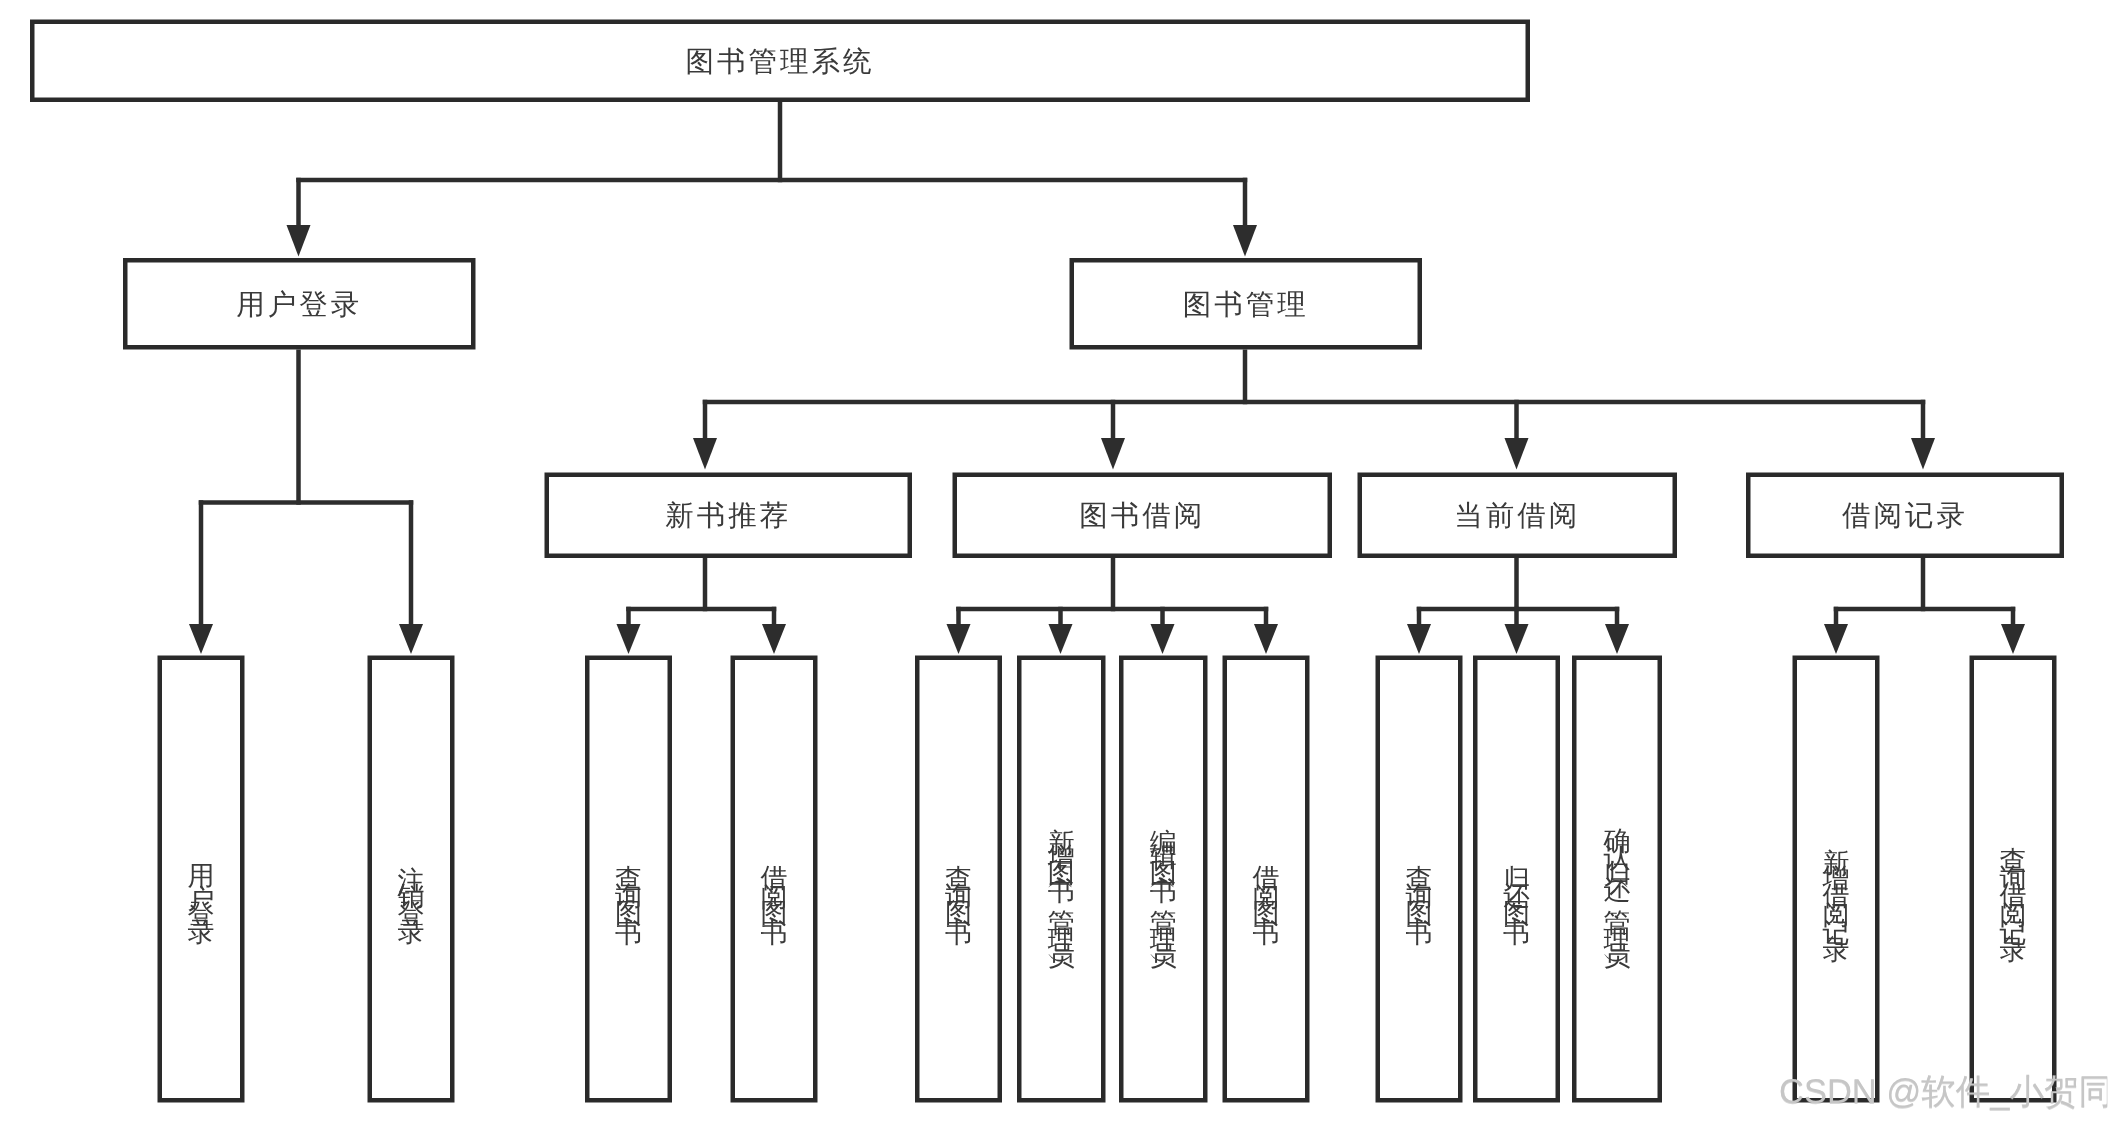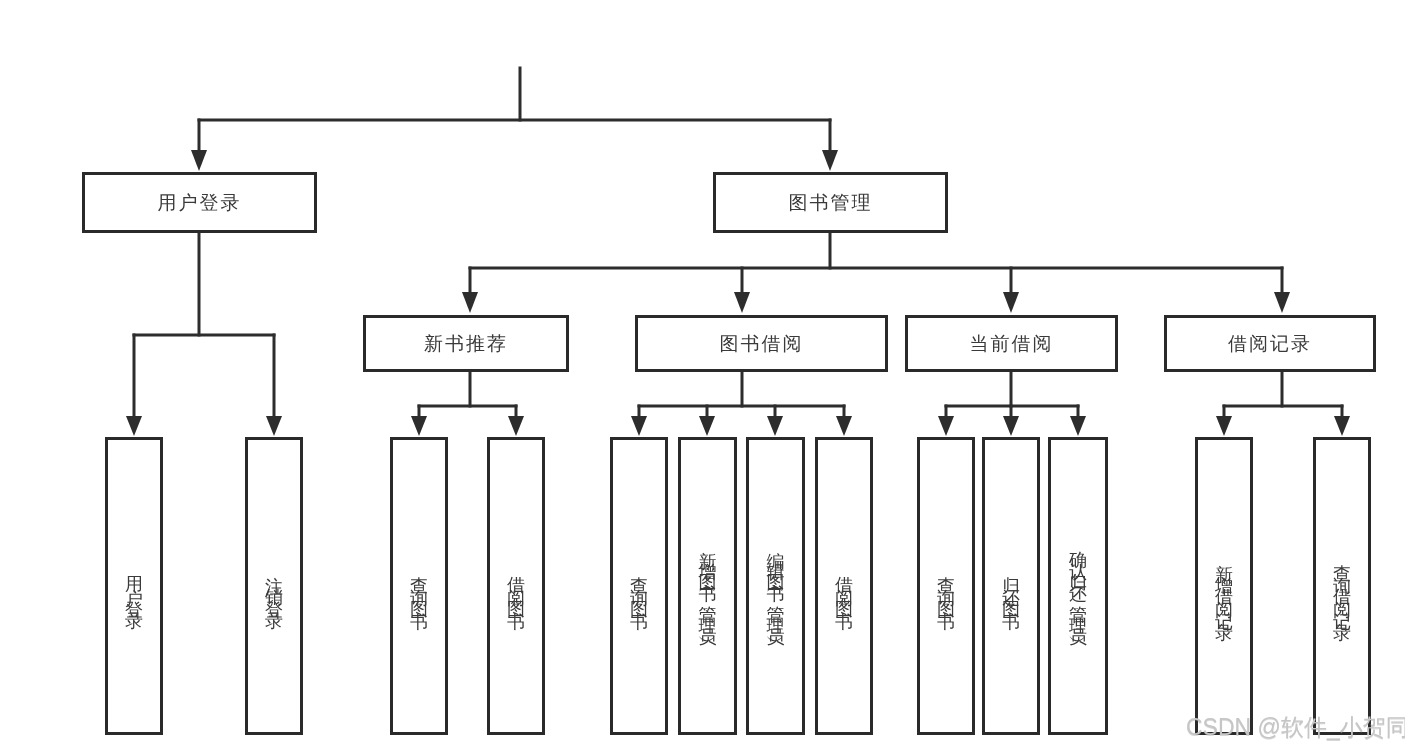--- a/index.html
+++ b/index.html
@@ -103,29 +103,32 @@
     <g>
       <line x1="1282" y1="372" x2="1282" y2="406"></line>
       <line x1="1224" y1="406" x2="1342" y2="406"></line>
       <line x1="1224" y1="406" x2="1224" y2="418"></line>
         <polygon points="1216,416 1232,416 1224,436"></polygon>
       <line x1="1342" y1="406" x2="1342" y2="418"></line>
         <polygon points="1334,416 1350,416 1342,436"></polygon>
     </g>
   </svg>
 
+  <div class="box lvl1">
+    <span class="hlabel">图书管理系统</span>
+  </div>
 
   <div class="box lvl2" style="left:82px;">
     <span class="hlabel">用户登录</span>
   </div>
   <div class="box lvl2" style="left:713px;text-align:right;">
     <span class="hlabel">图书管理</span>
   </div>
 
-  <div class="box lvl3" style="left:363px;width:206px;">
+  <div class="box lvl3" style="left:363px;width:245px;">
     <span class="hlabel">新书推荐</span>
   </div>
   <div class="box lvl3" style="left:635px;width:253px;">
     <span class="hlabel">图书借阅</span>
   </div>
   <div class="box lvl3" style="left:905px;width:213px;justify-content:center;">
     <span class="hlabel">当前借阅</span>
   </div>
   <div class="box lvl3" style="left:1164px;width:212px;">
     <span class="hlabel">借阅记录</span>

